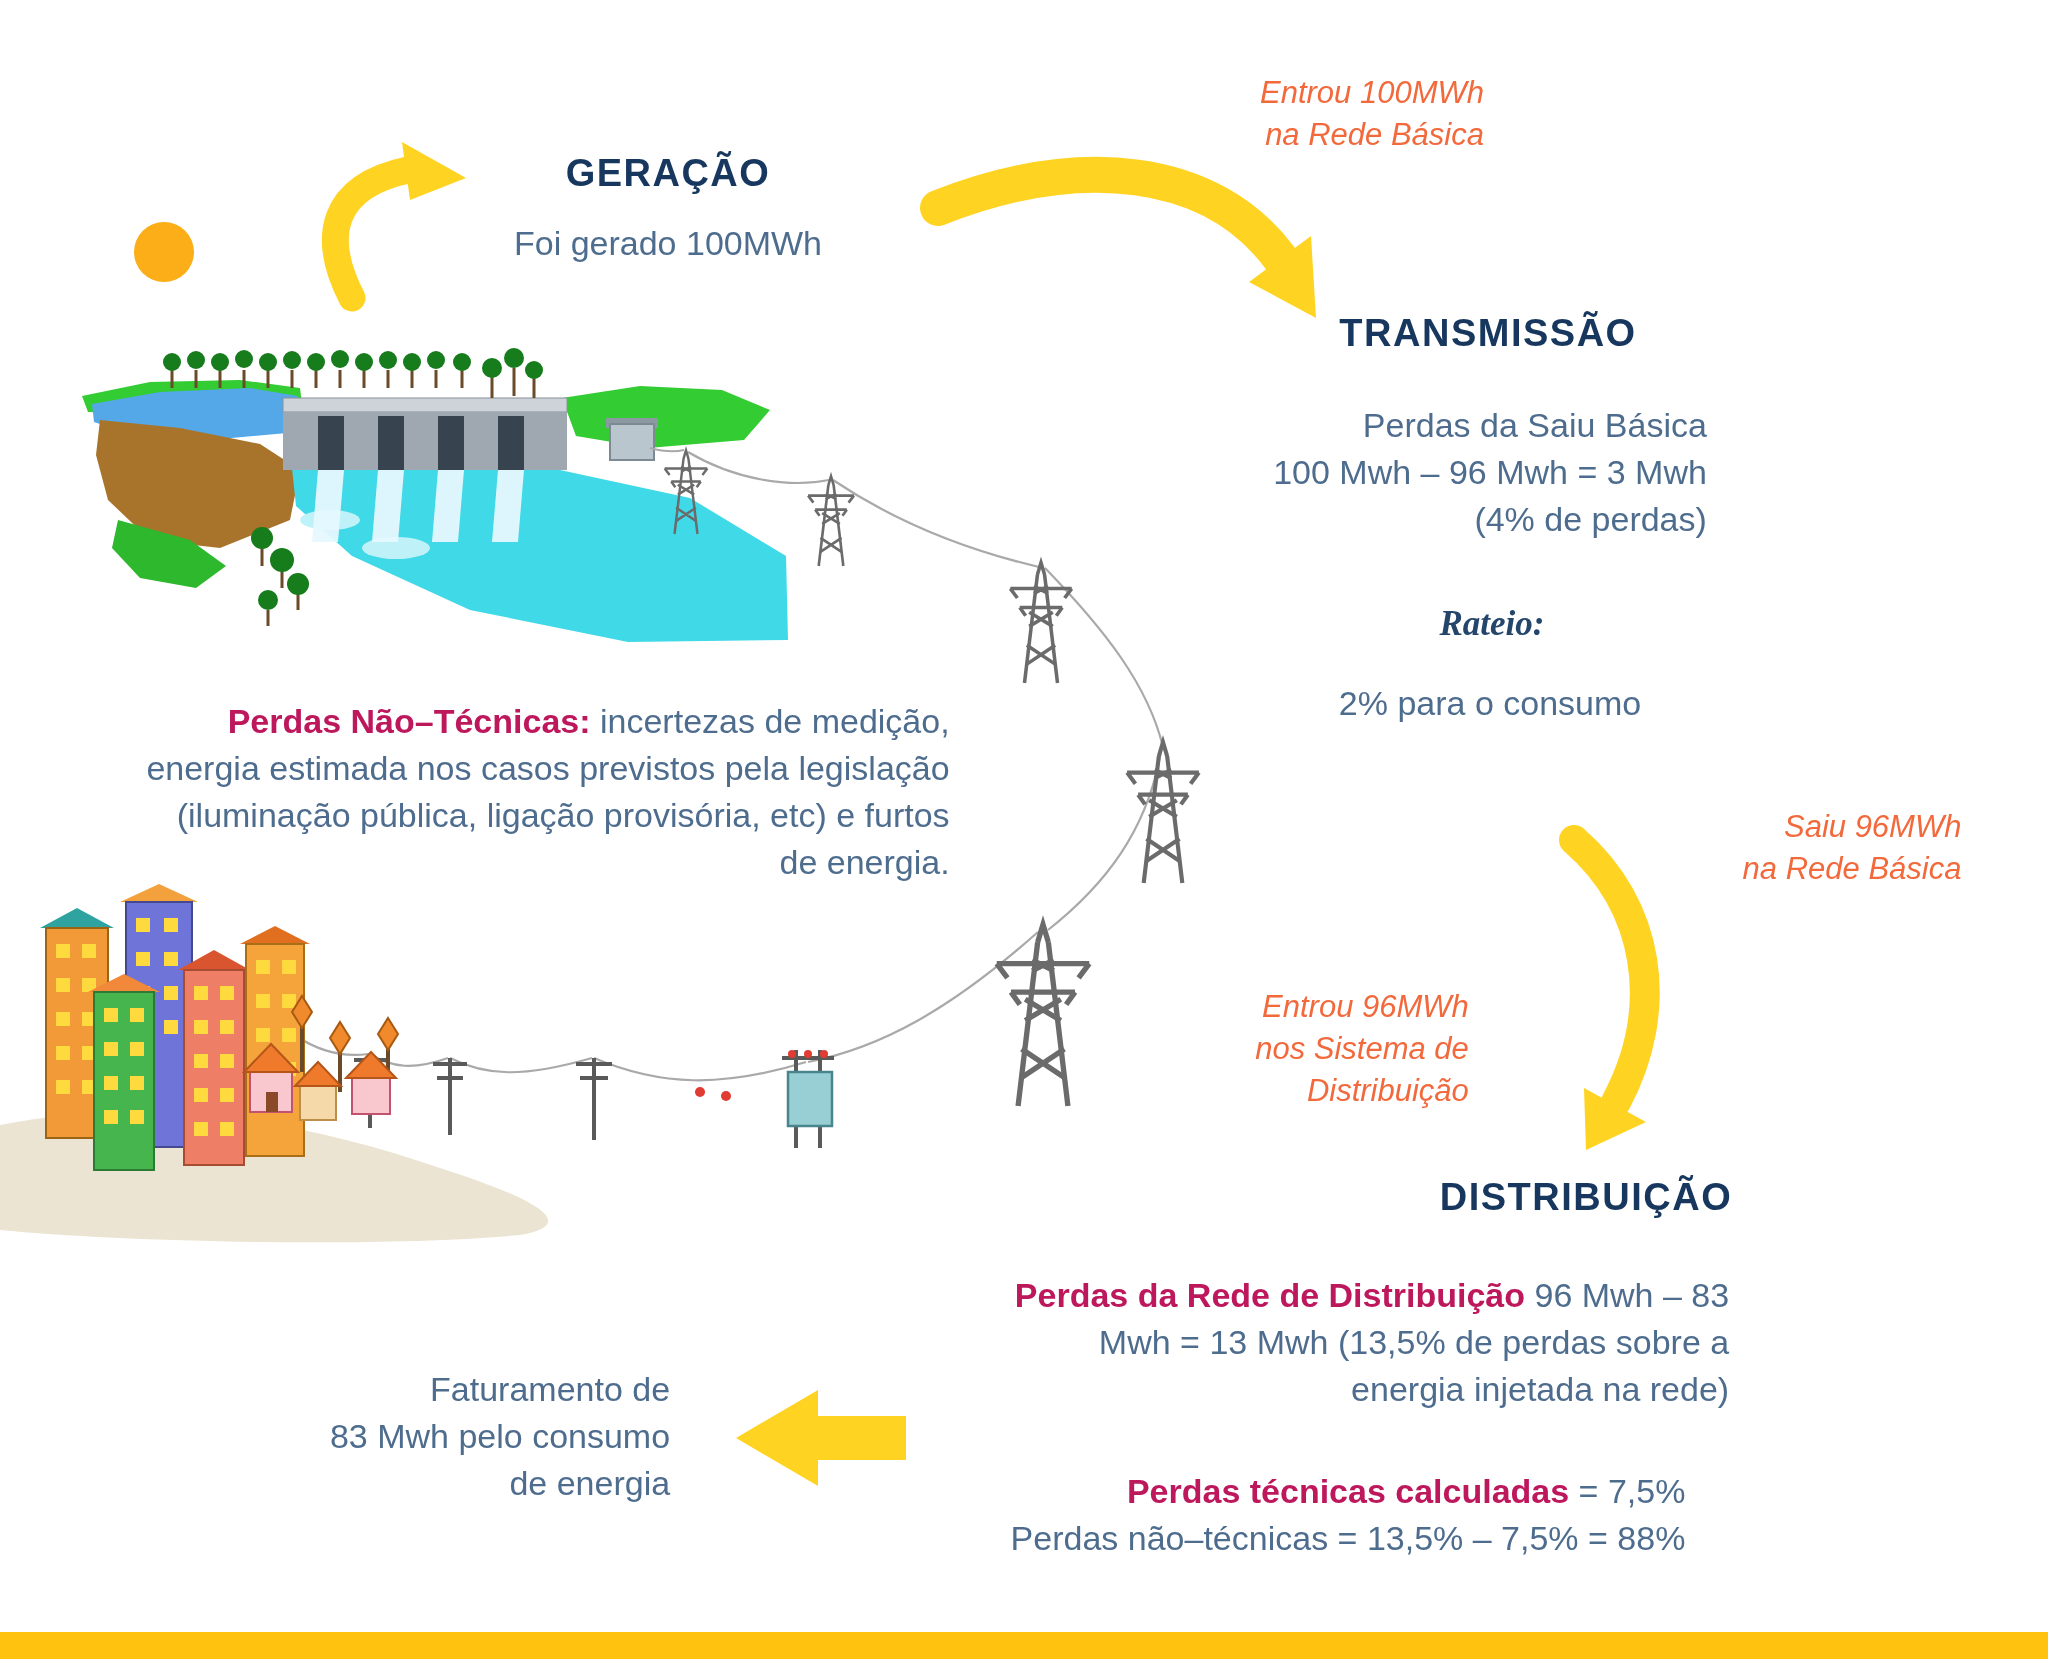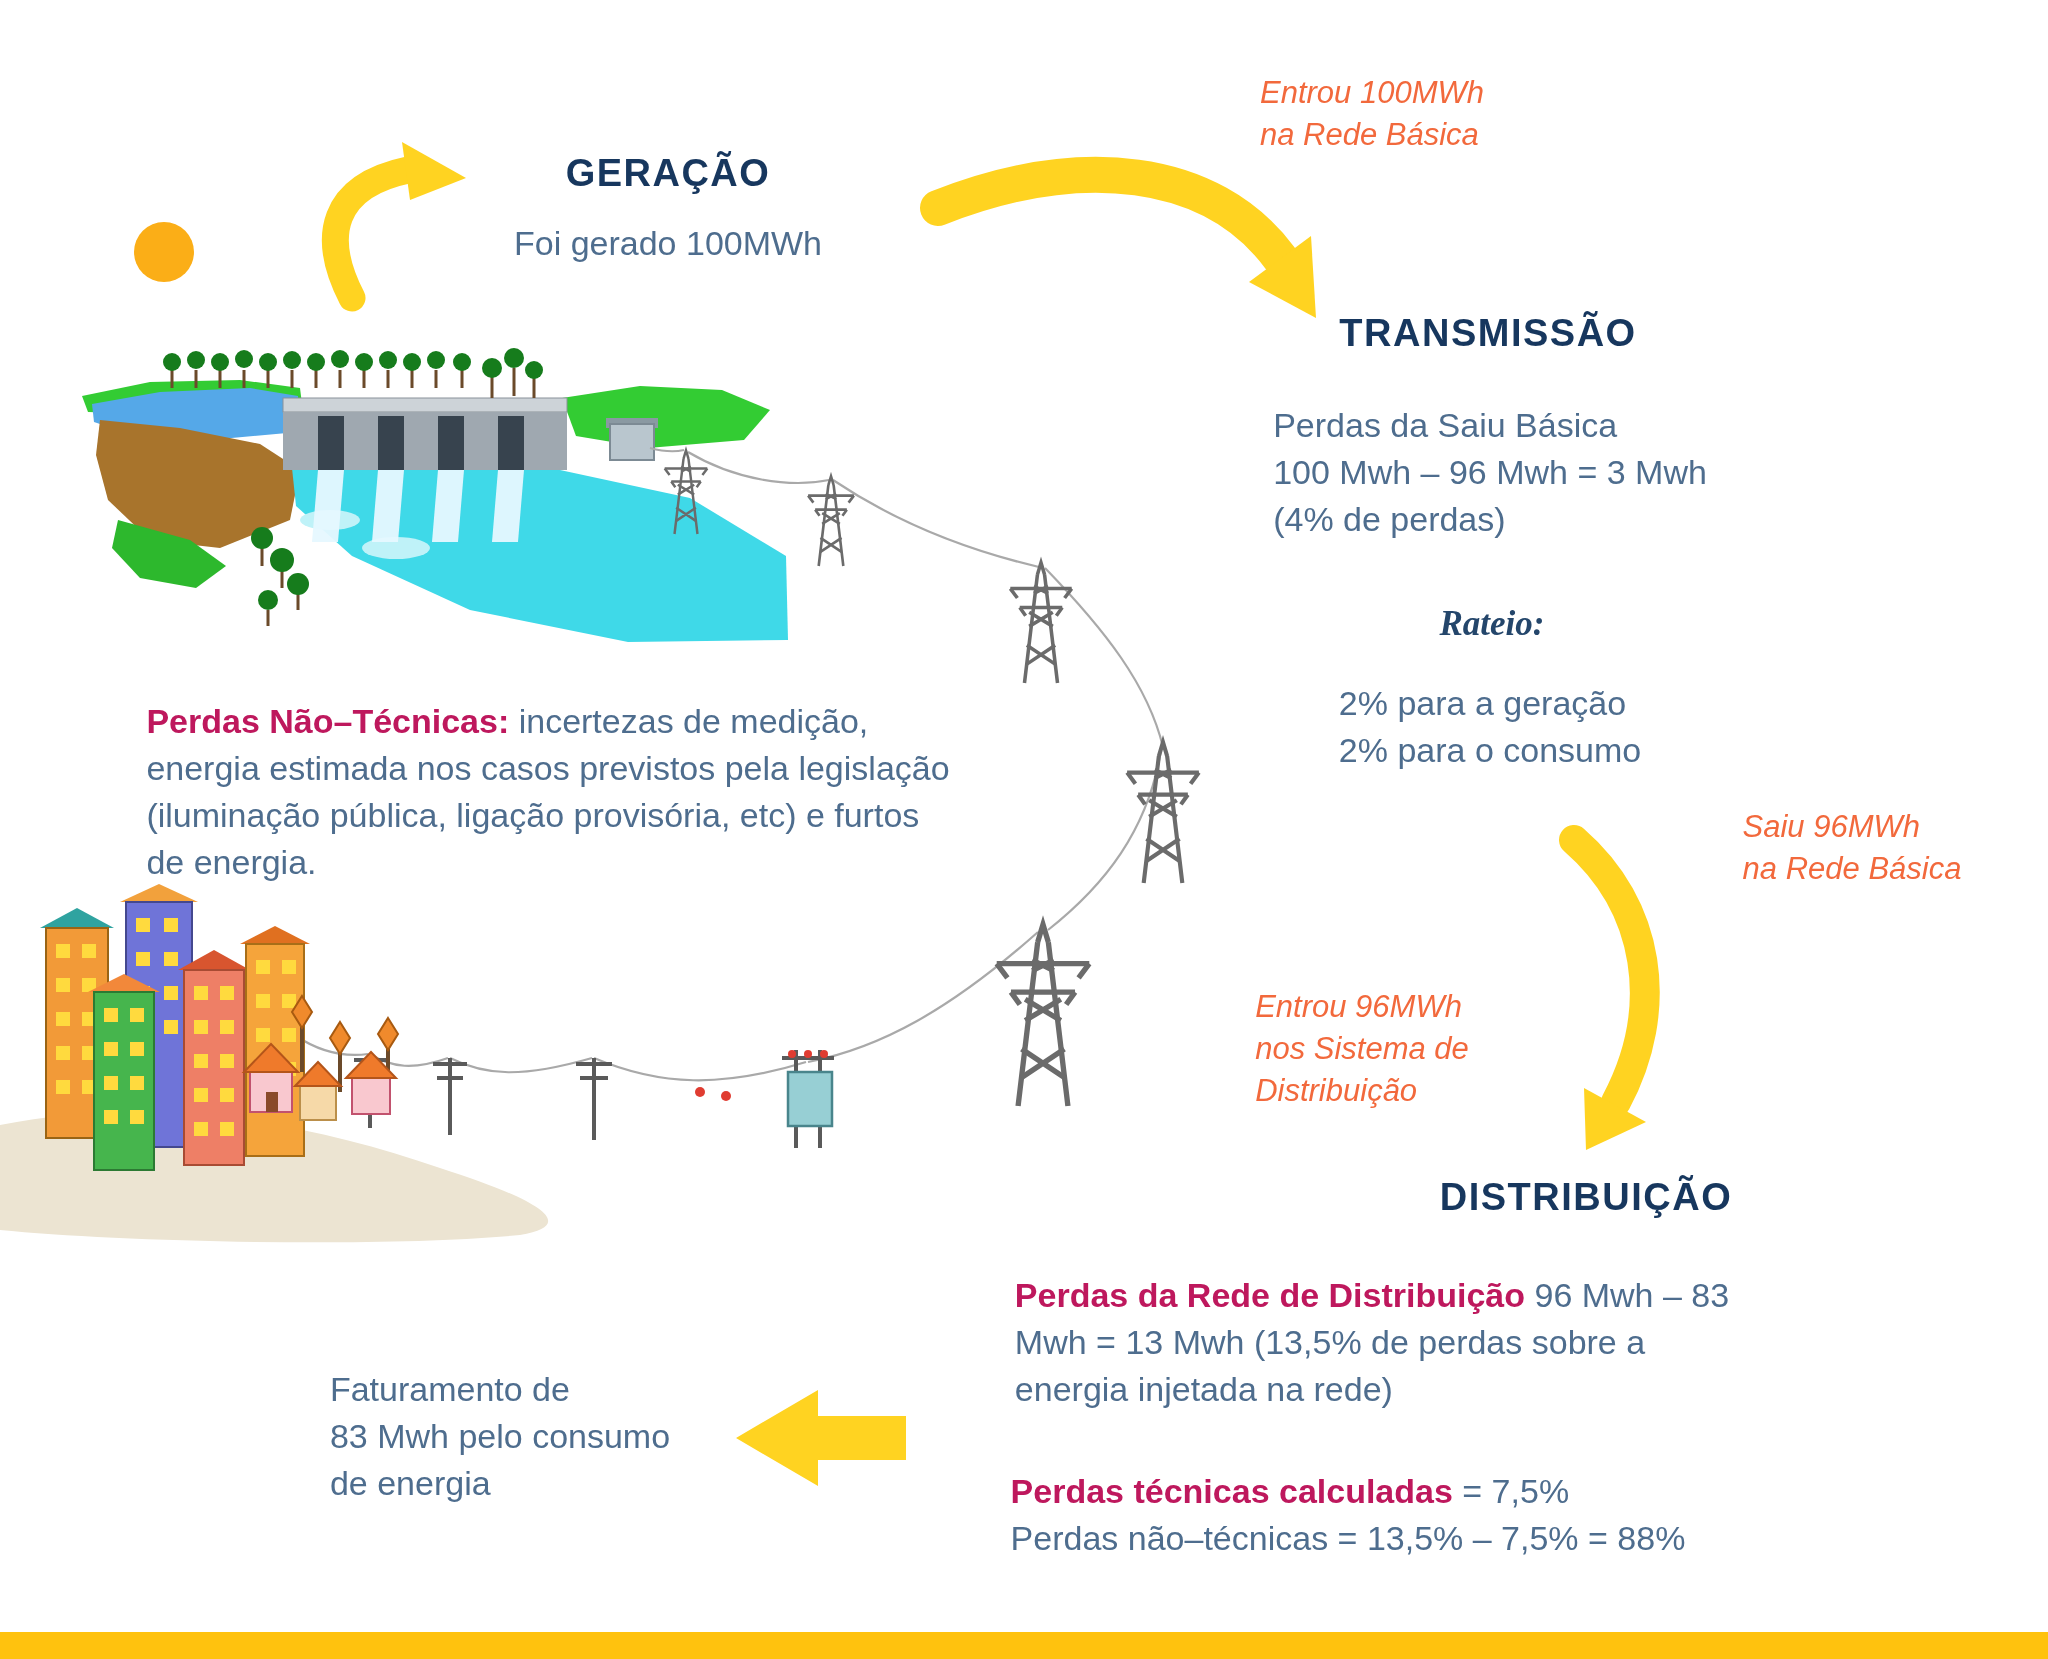--- a/index.html
+++ b/index.html
@@ -1,21 +1,21 @@
 <!DOCTYPE html>
 <html><head>
 <meta charset="utf-8">
 <style>
   html,body{margin:0;padding:0;background:#ffffff;}
   #stage{
     position:relative;width:2048px;height:1659px;background:#ffffff;
     overflow:hidden;font-family:"Liberation Sans",sans-serif;
   }
   .abs{position:absolute;}
-  .center{transform:translateX(-50%);text-align:left;}
+  .center{transform:translateX(-50%);text-align:right;}
   .h-title{
     font-weight:bold;color:#17375e;
     font-size:38px;letter-spacing:1.5px;white-space:nowrap;
   }
   .body-txt{
     color:#4e6d8e;font-size:34px;line-height:47px;white-space:nowrap;
   }
   .bold-navy{font-weight:bold;color:#be185d;}
   .orange-txt{
     color:#f2693c;font-style:italic;font-size:31px;line-height:42px;white-space:nowrap;
@@ -245,21 +245,20 @@
 
   <div class="abs center body-txt" style="left:1490px;top:402px;">
     <div>Perdas da Saiu Básica</div>
     <div>100 Mwh – 96 Mwh = 3 Mwh</div>
     <div>(4% de perdas)</div>
   </div>
 
   <div class="abs center rateio" style="left:1492px;top:604px;font-family:Liberation Serif, serif;">Rateio:</div>
 
   <div class="abs center body-txt" style="left:1490px;top:680px;">
-    <div>2% para a geração</div>
     <div>2% para o consumo</div>
   </div>
 
   <div class="abs center orange-txt" style="left:1852px;top:806px;">
     <div>Saiu 96MWh</div>
     <div>na Rede Básica</div>
   </div>
 
   <div class="abs center orange-txt" style="left:1362px;top:986px;">
     <div>Entrou 96MWh</div>

